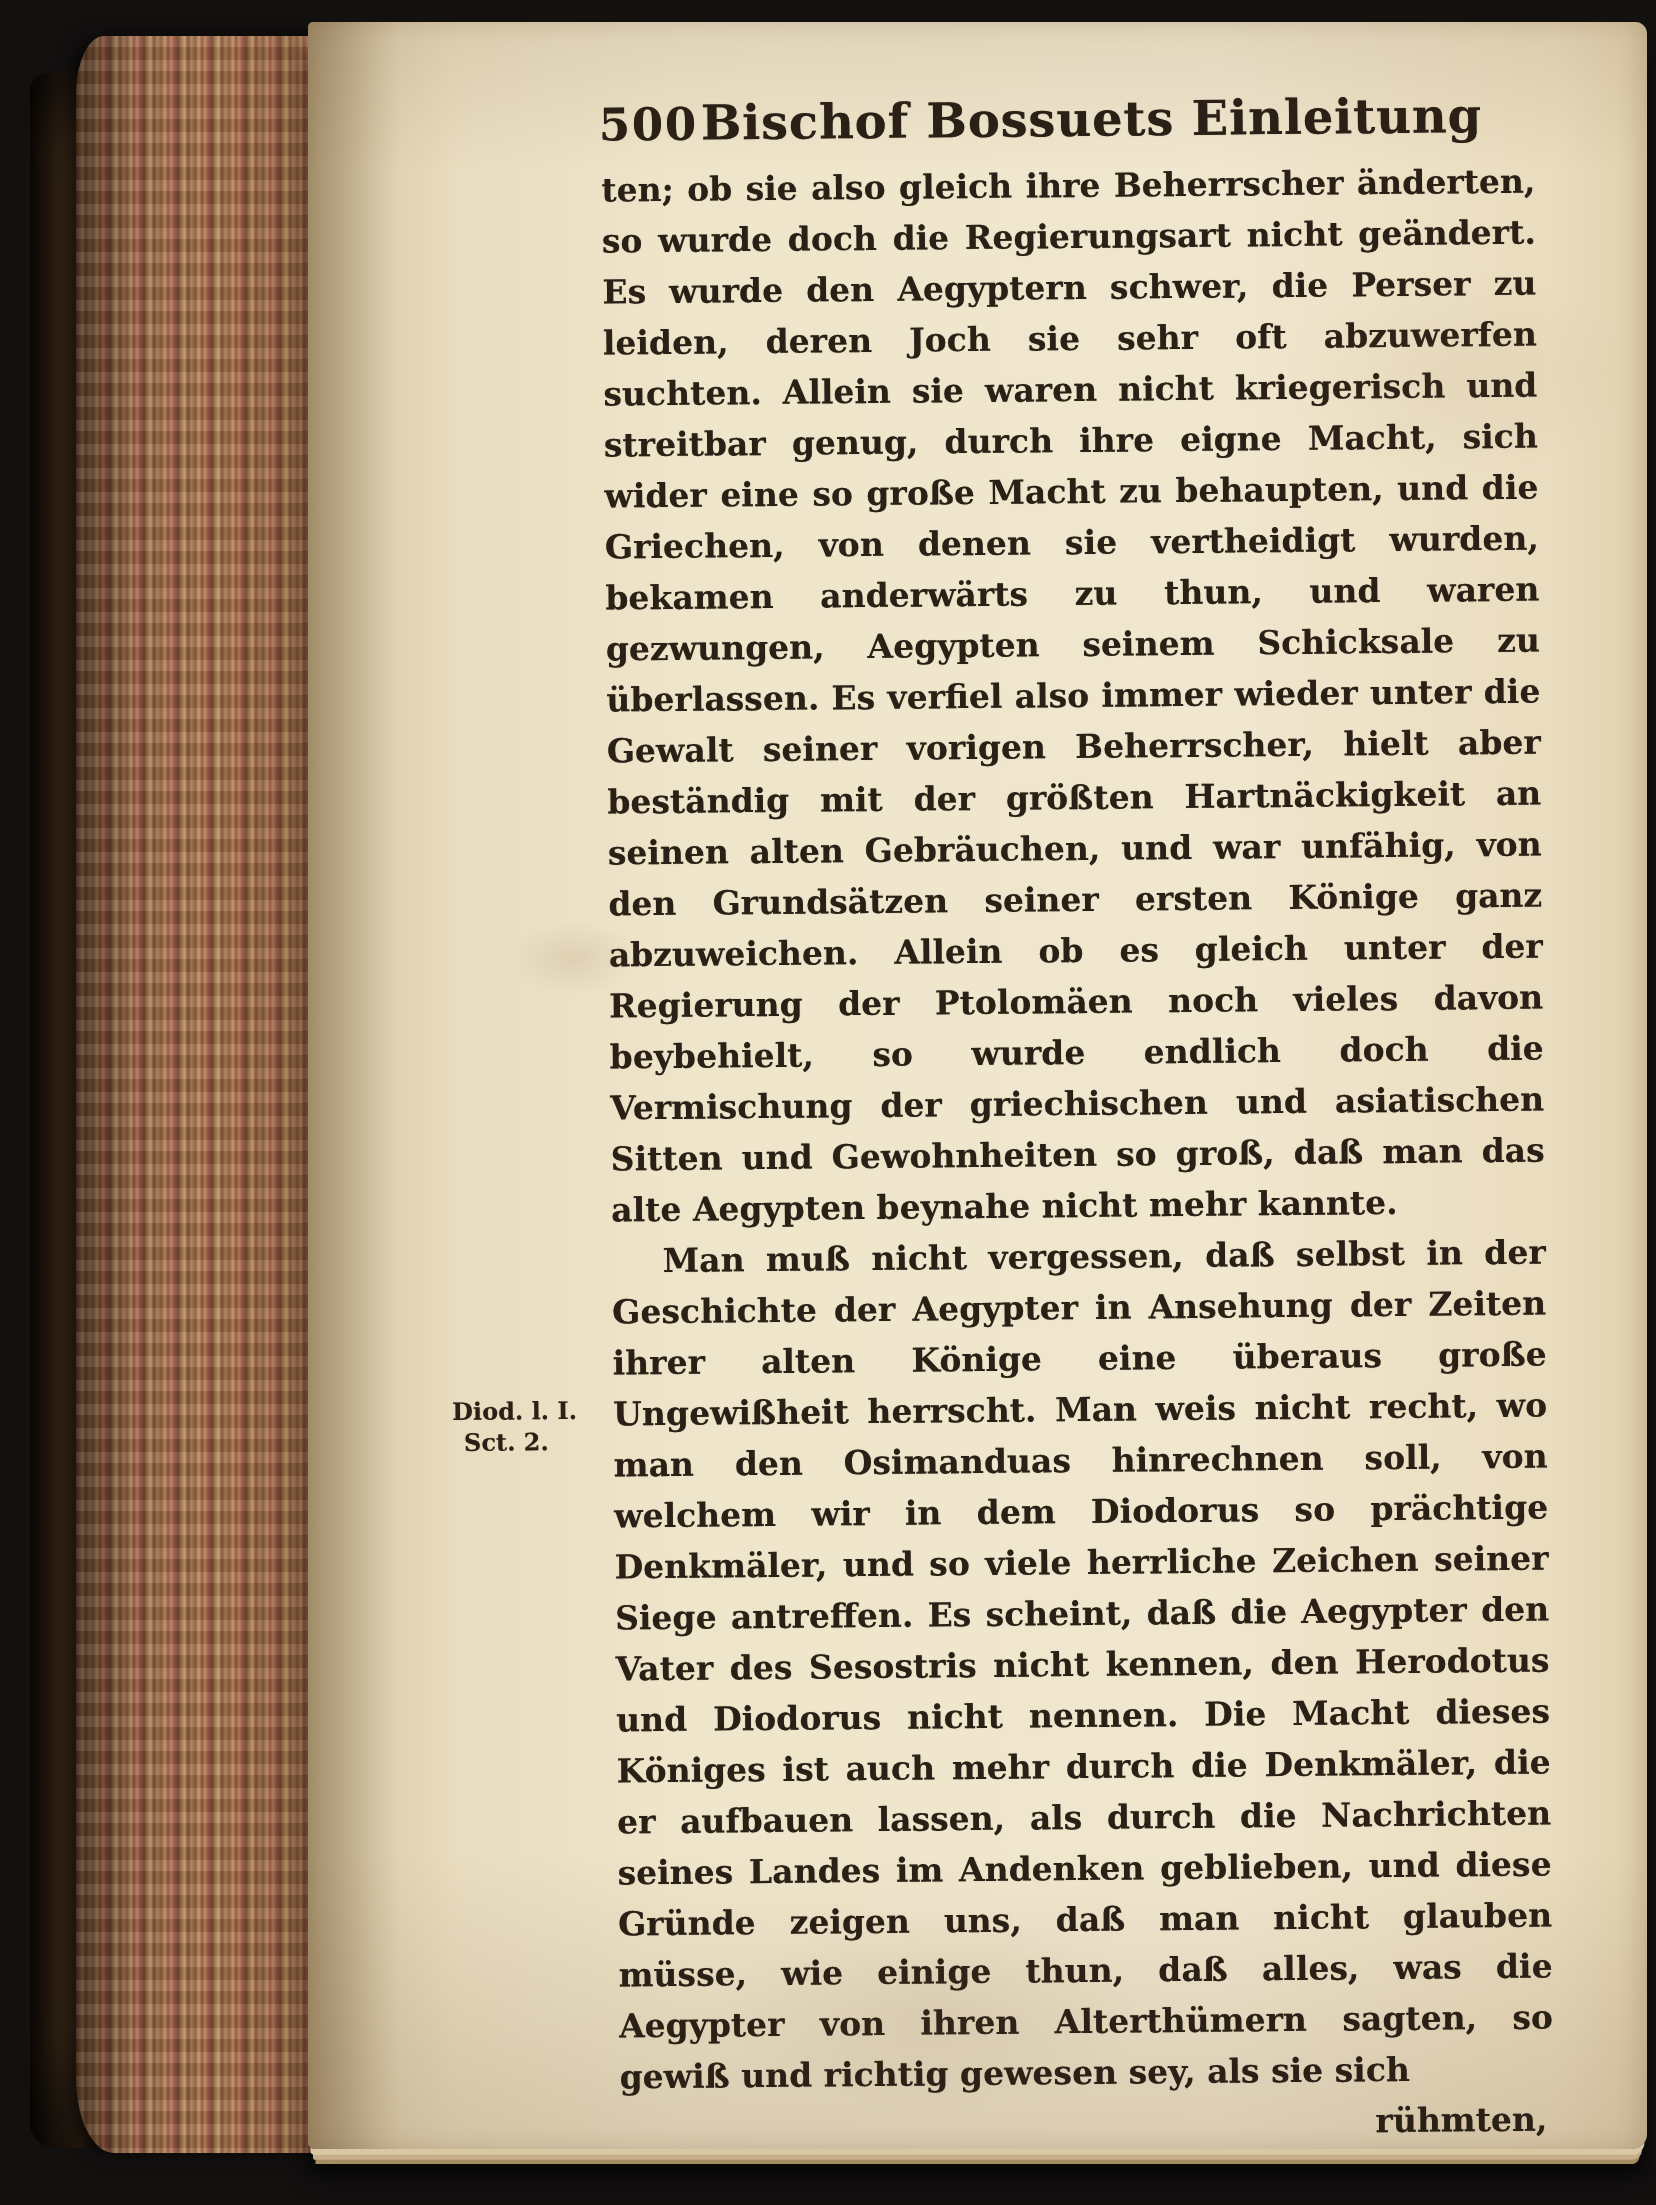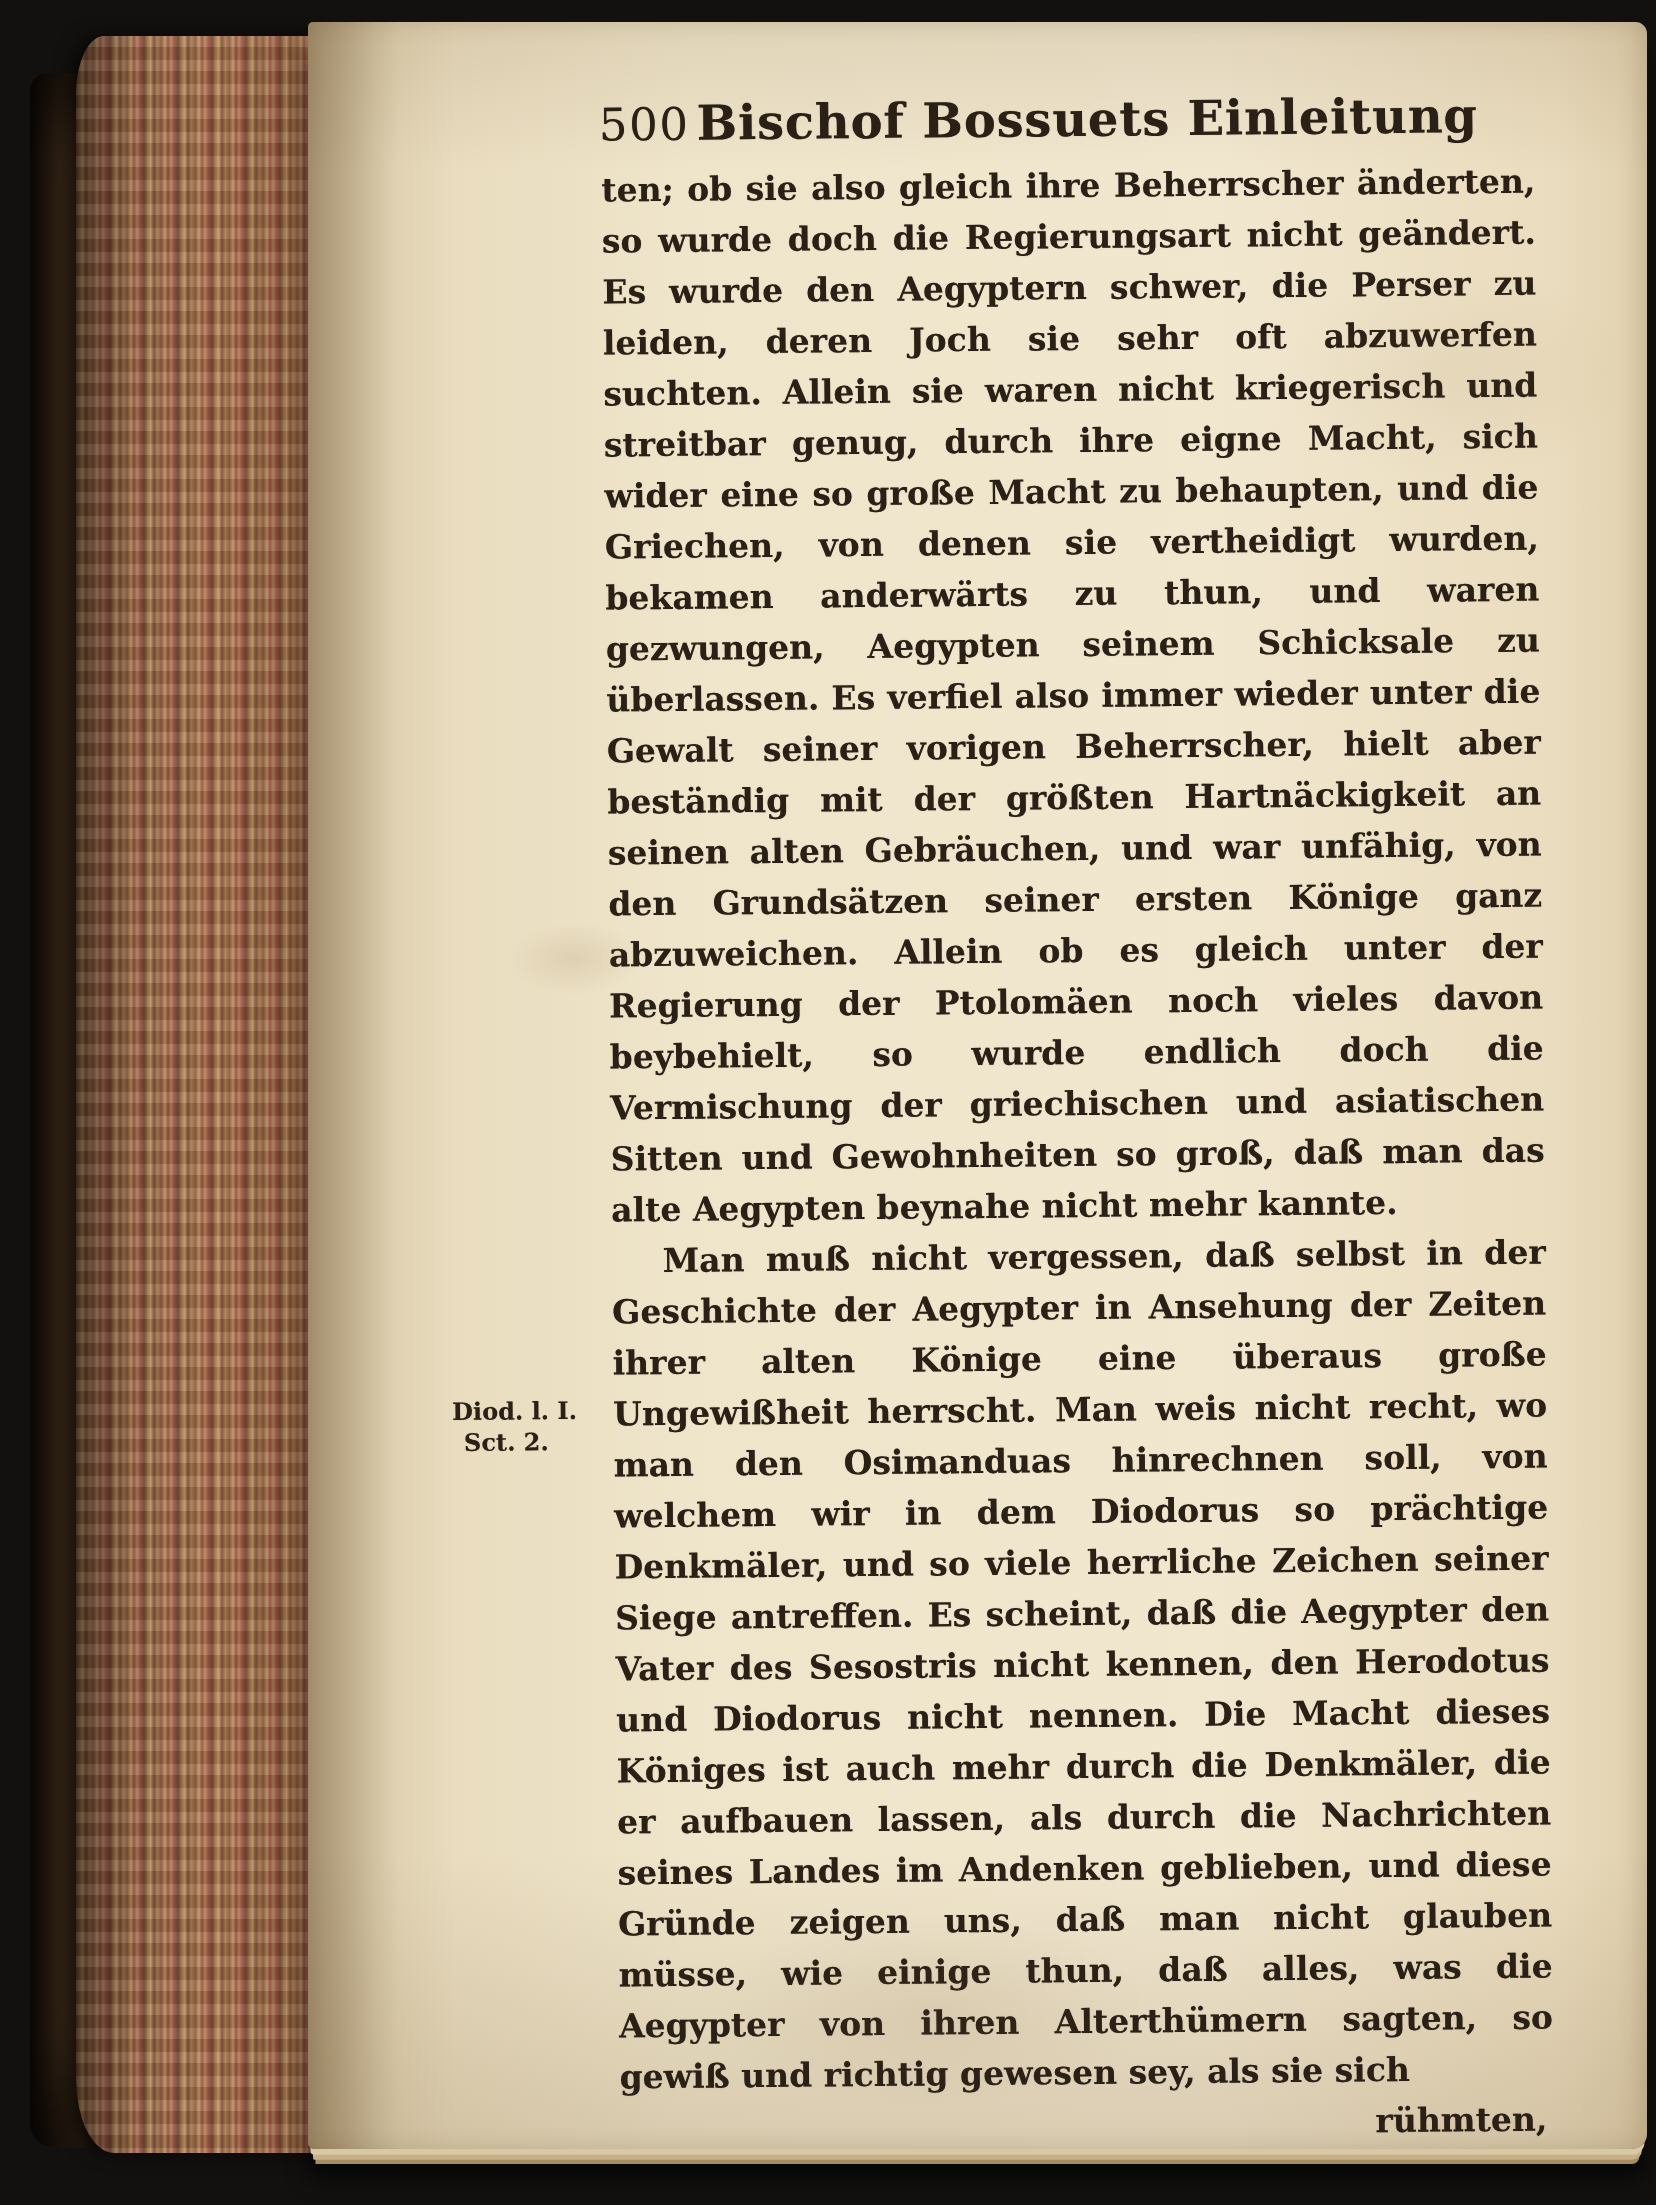--- a/index.html
+++ b/index.html
@@ -63,21 +63,21 @@
     color: var(--ink, #2b2016);
   }
   .header-row {
     position: absolute;
     top: 70px; left: 298px; width: 944px;
     display: flex;
     align-items: baseline;
   }
   .page-number {
     font-size: 45px;
-    font-weight: normal;
+    font-weight: bold;
     letter-spacing: 1.7px;
     text-shadow: 0 0 0.8px rgba(43,32,22,.5);
   }
   .header-title {
     flex: 1;
     text-align: center;
     padding-right: 58px;
     font-size: 48px;
     font-weight: bold;
     letter-spacing: 0.8px;

